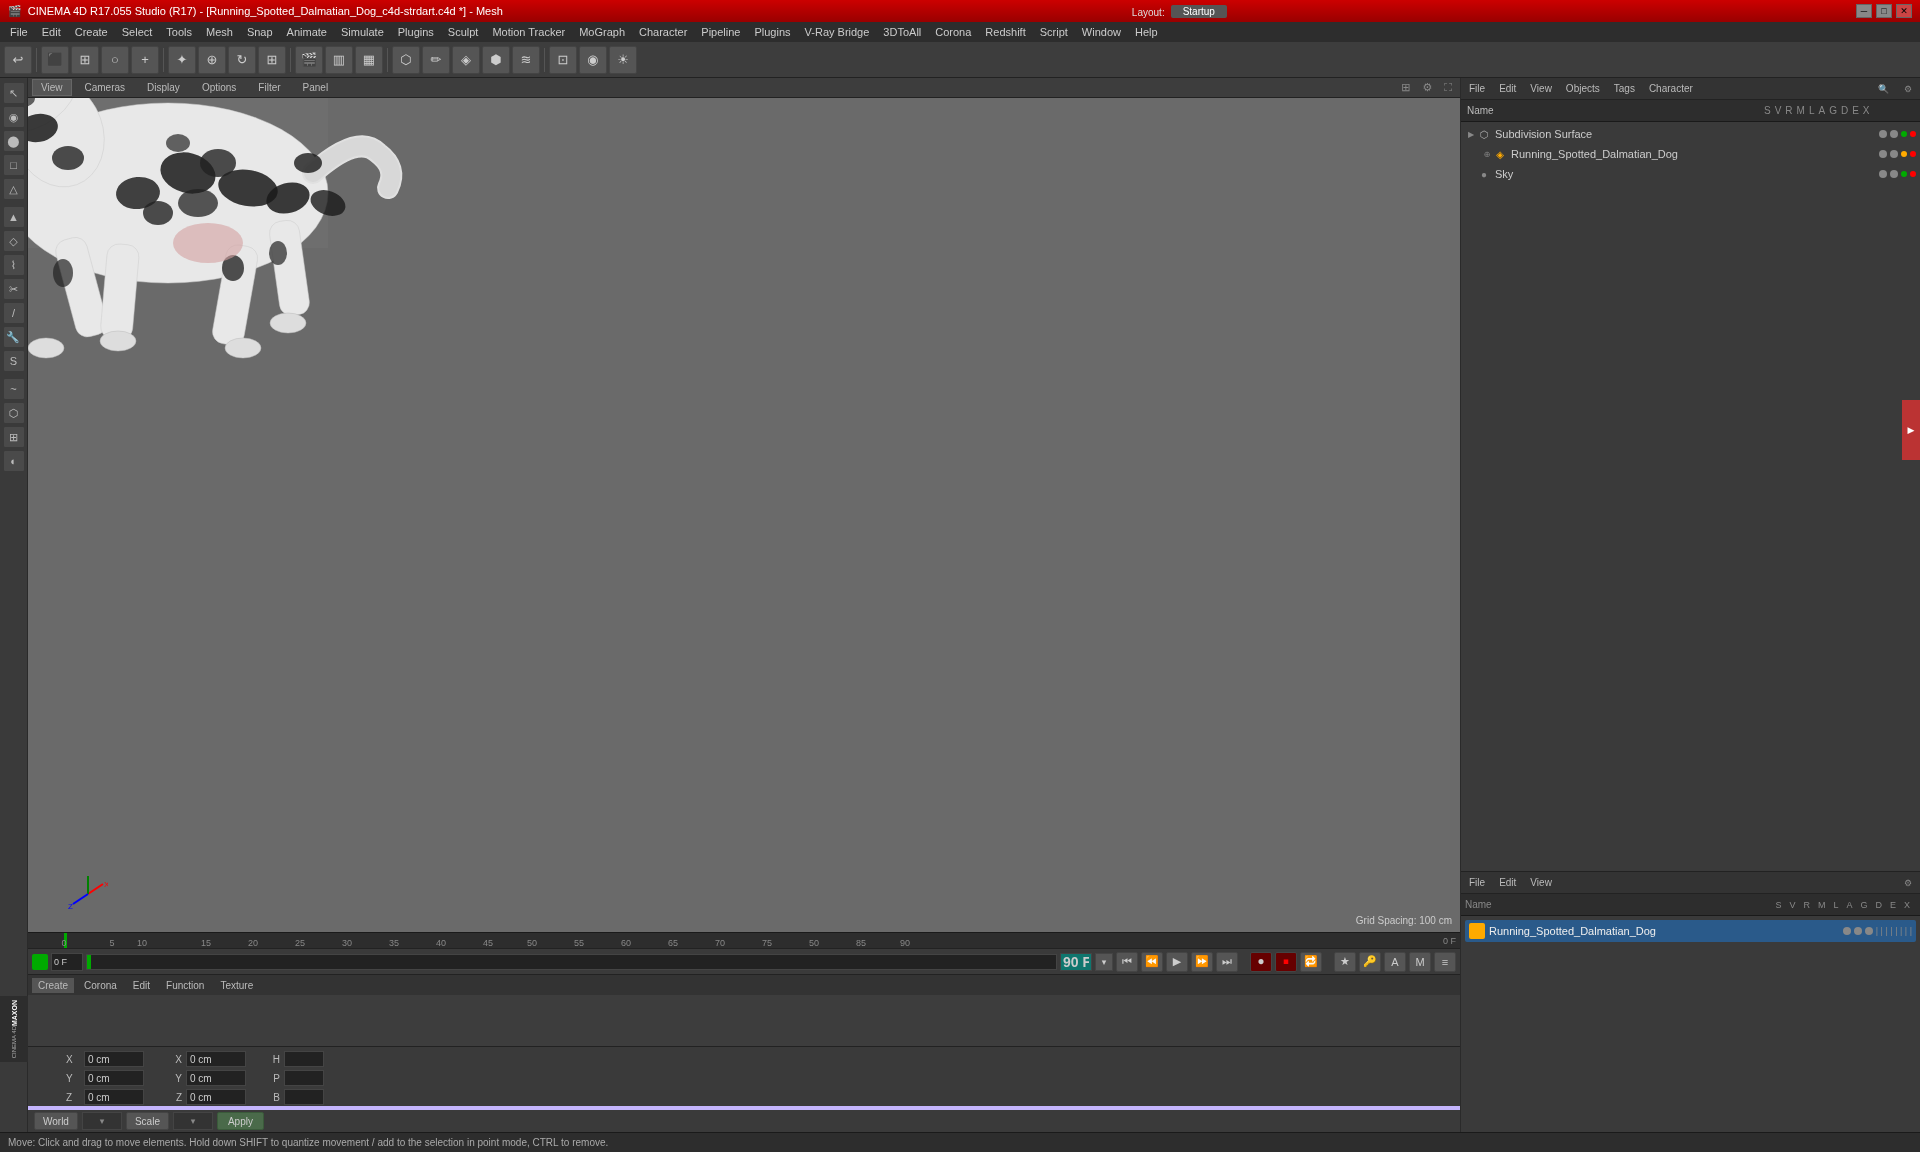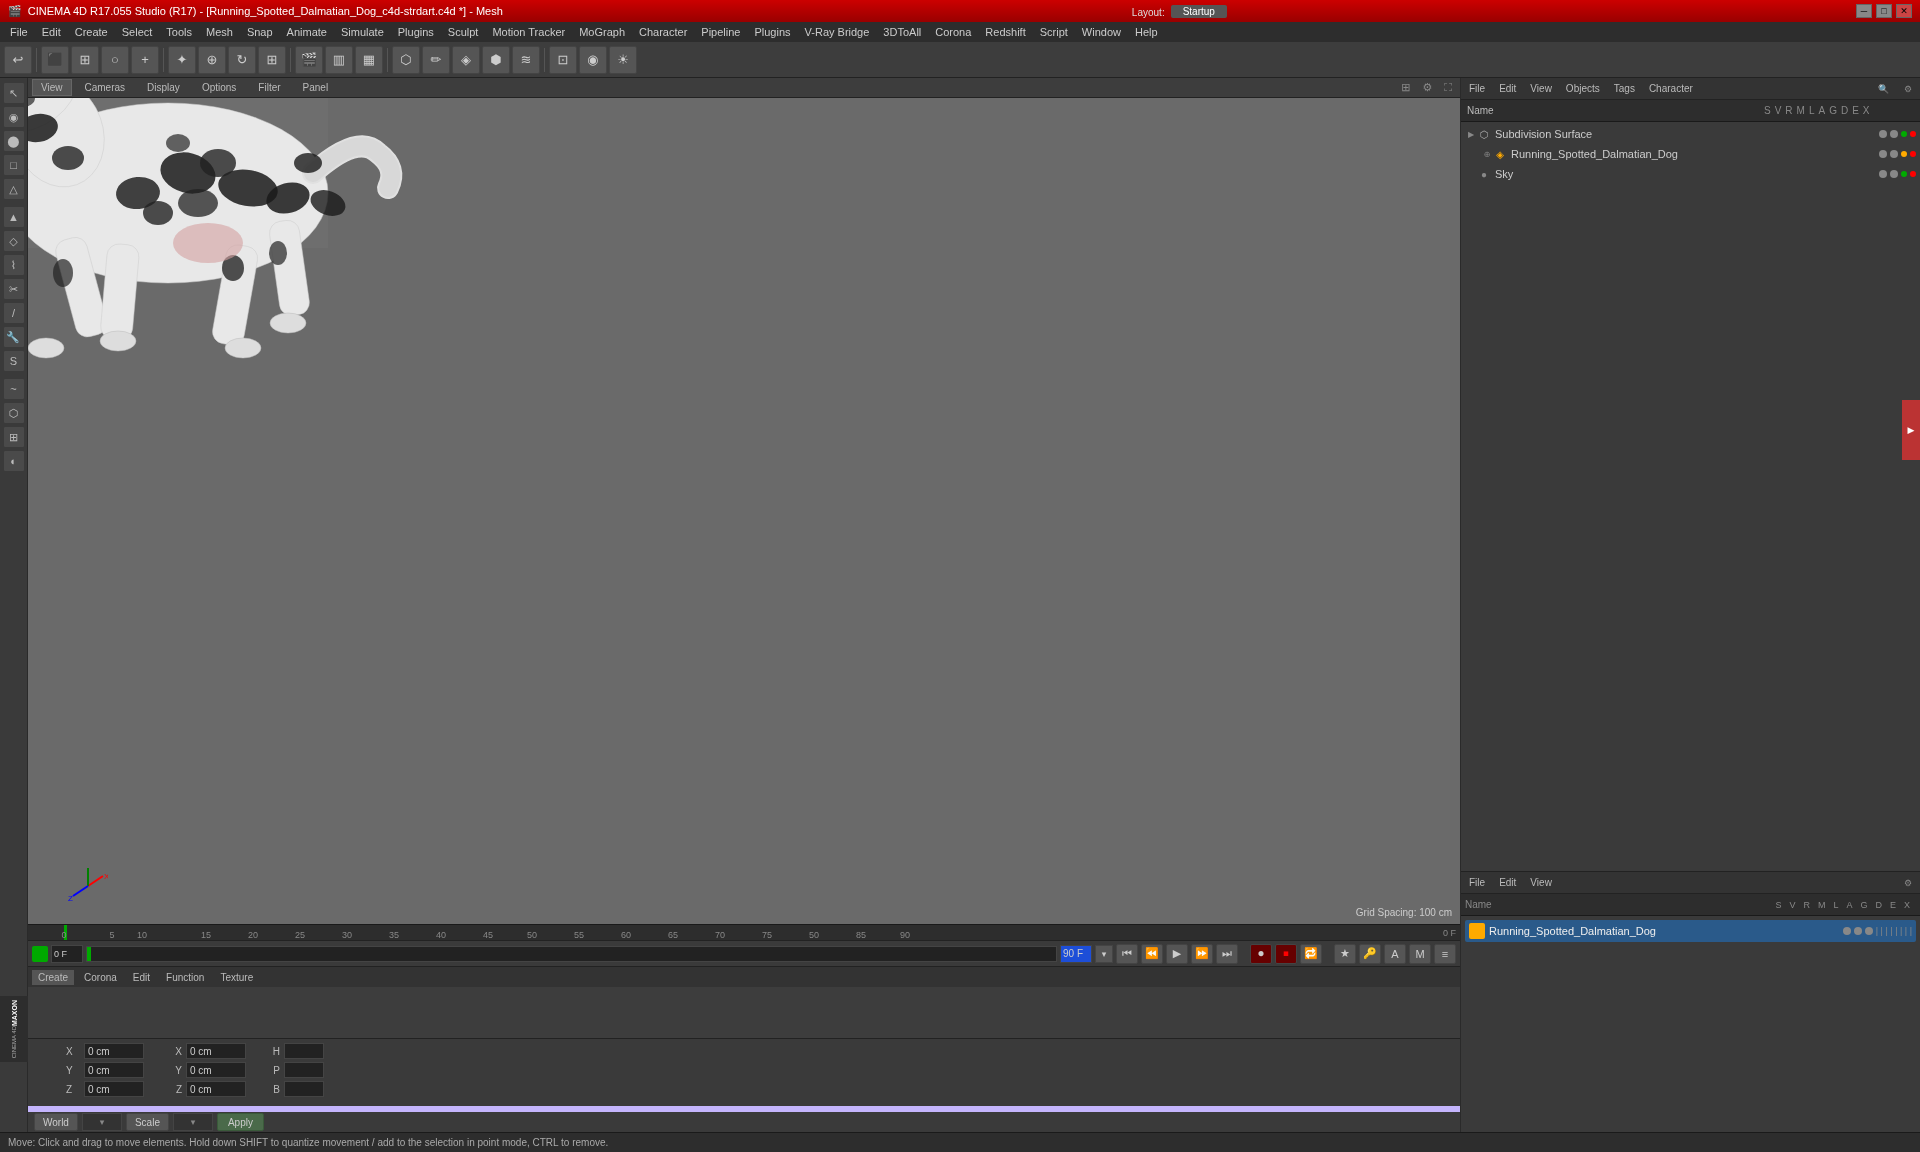--- a/index.html
+++ b/index.html
@@ -485,26 +485,25 @@
       align-items: center;
       padding: 0 8px;
       font-size: 10px;
       color: #aaa;
     }
 
     
     #transform-bar {
       height: 26px;
       background: #3a3a3a;
-      border-top: 6px solid #c4b5fd;
+      border-top: 4px solid #c4b5fd;
       display: flex;
       align-items: center;
       padding: 0 6px;
       gap: 4px;
-      margin-top: 8px;
     }
     .transform-btn {
       height: 18px;
       padding: 0 8px;
       background: #555;
       border: 1px solid #444;
       border-radius: 2px;
       color: #ccc;
       font-size: 10px;
       cursor: pointer;
@@ -810,21 +809,21 @@
     </div>
 
     <div id="playback-controls">
 
       <div style="width:16px;height:16px;background:#0a0;border-radius:2px;flex-shrink:0;"></div>
       <input type="text" value="0 F" style="width: 32px; height: 18px; background: rgb(34, 34, 34); border: 1px solid rgb(68, 68, 68); color: rgb(204, 204, 204); font-size: 9px; padding: 0px 2px;">
 
       <div style="flex:1;height:16px;background:#222;border:1px solid #444;position:relative;cursor:pointer;">
         <div style="position:absolute;left:0;top:0;width:4px;height:100%;background:#0a0;"></div>
       </div>
-      <input type="text" value="90 F" style="width: 32px; height: 18px; background: #1d4ed8; border: 1px solid rgb(68, 68, 68); color: rgb(204, 204, 204); font-size: 10px; padding: 0px 2px;">
+      <input type="text" value="90 F" style="width: 32px; height: 18px; background: #0f766e; border: 1px solid rgb(68, 68, 68); color: rgb(204, 204, 204); font-size: 14px; padding: 0px 2px; font-weight: bold;">
       <div style="width:18px;height:18px;background:#555;border:1px solid #444;display:flex;align-items:center;justify-content:center;font-size:9px;color:#ccc;cursor:pointer;">▾</div>
 
       <div class="transport-btn">⏮</div>
       <div class="transport-btn">⏪</div>
       <div class="transport-btn">▶</div>
       <div class="transport-btn">⏩</div>
       <div class="transport-btn">⏭</div>
       <div style="width:6px;"></div>
 
       <div class="transport-btn" style="background:#600;">⏺</div>

